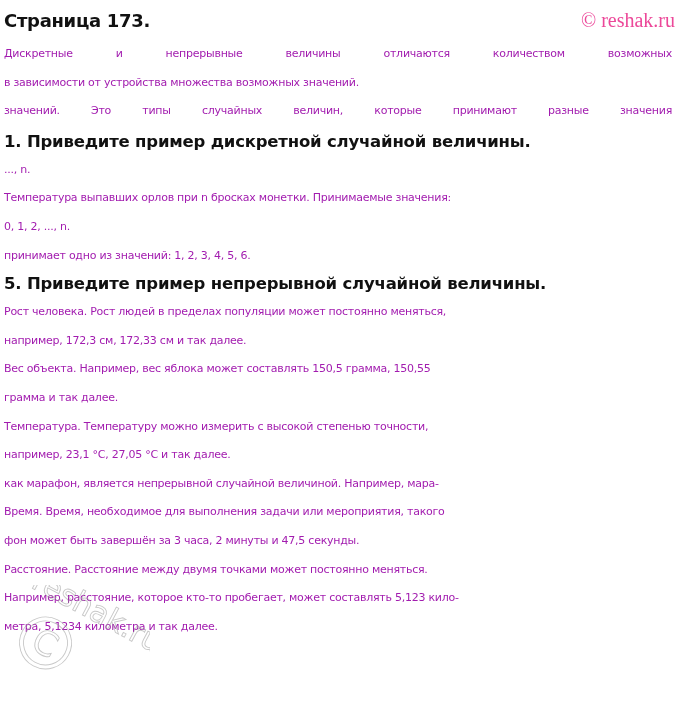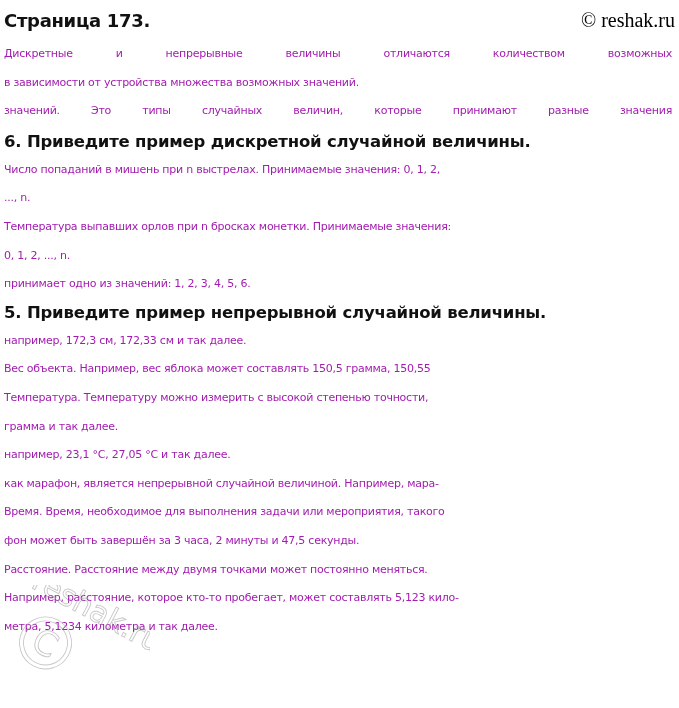--- a/index.html
+++ b/index.html
@@ -1,21 +1,21 @@
 <!DOCTYPE html>
 <html><head>
 <meta charset="utf-8">
 <style>
   html, body { margin: 0; padding: 0; background: #ffffff; }
   body { width: 679px; height: 708px; overflow: hidden; position: relative;
          font-family: "DejaVu Sans", "Liberation Sans", sans-serif; color: #1a1a1a; }
   .page { position: absolute; left: 0; top: 0; width: 679px; height: 708px; margin-top: 10px; }
   .topbar { position: absolute; left: 4px; top: 0; width: 671px; height: 24px; }
   .page-title { position: absolute; left: 0; top: 0px; font-weight: bold; font-size: 18px; color: #111; letter-spacing: -0.3px; }
-  .site-mark { position: absolute; right: 0; top: -1px; font-family: "Liberation Serif", "DejaVu Serif", serif; font-size: 20px; color: #000000; }
+  .site-mark { position: absolute; right: 0; top: -1px; font-family: "Liberation Serif", "DejaVu Serif", serif; font-size: 20px; color: #ec4899; }
   .content { position: absolute; left: 4px; top: 30px; width: 668px; }
   .heading { font-weight: bold; font-size: 16.5px; color: #111; line-height: 24px; margin: 0; padding: 0; letter-spacing: -0.2px; white-space: nowrap; }
   .line { font-size: 11px; line-height: 28.6px; color: #a21caf; margin: 0; white-space: nowrap; letter-spacing: -0.25px; }
   .justify { text-align: justify; text-align-last: justify; white-space: normal; }
   .h1 { margin-top: 0; }
   .h2 { margin-top: 4px; margin-bottom: 2px; }
   .h3 { margin-top: 2px; margin-bottom: 2px; }
   .watermark { position: absolute; left: 0px; top: 575px; width: 150px; height: 120px; pointer-events: none; opacity: 0.55; }
 </style>
 </head>
@@ -27,32 +27,32 @@
     <div class="page-title">Страница 173.</div>
     <div class="site-mark">© reshak.ru</div>
   </div>
 
   <div class="content">
 
     <p class="line justify">Дискретные и непрерывные величины отличаются количеством возможных</p>
     <p class="line">в зависимости от устройства множества возможных значений.</p>
     <p class="line justify">значений. Это типы случайных величин, которые принимают разные значения</p>
 
-    <h2 class="heading h2">6. Приведите пример дискретной случайной величины.</h2>
-    <p class="line">Число попаданий в мишень при n выстрелах. Принимаемые значения: 0, 1, 2,</p>
+    <h2 class="heading h2">1. Приведите пример дискретной случайной величины.</h2>
     <p class="line">..., n.</p>
     <p class="line">Температура выпавших орлов при n бросках монетки. Принимаемые значения:</p>
     <p class="line">0, 1, 2, ..., n.</p>
     <p class="line">принимает одно из значений: 1, 2, 3, 4, 5, 6.</p>
 
     <h2 class="heading h3">5. Приведите пример непрерывной случайной величины.</h2>
+    <p class="line">Рост человека. Рост людей в пределах популяции может постоянно меняться,</p>
     <p class="line">например, 172,3 см, 172,33 см и так далее.</p>
     <p class="line">Вес объекта. Например, вес яблока может составлять 150,5 грамма, 150,55</p>
+    <p class="line">грамма и так далее.</p>
     <p class="line">Температура. Температуру можно измерить с высокой степенью точности,</p>
-    <p class="line">грамма и так далее.</p>
     <p class="line">например, 23,1 °C, 27,05 °C и так далее.</p>
     <p class="line">как марафон, является непрерывной случайной величиной. Например, мара-</p>
     <p class="line">Время. Время, необходимое для выполнения задачи или мероприятия, такого</p>
     <p class="line">фон может быть завершён за 3 часа, 2 минуты и 47,5 секунды.</p>
     <p class="line">Расстояние. Расстояние между двумя точками может постоянно меняться.</p>
     <p class="line">Например, расстояние, которое кто-то пробегает, может составлять 5,123 кило-</p>
     <p class="line">метра, 5,1234 километра и так далее.</p>
   </div>
 
   <svg class="watermark" viewBox="0 0 150 120" xmlns="http://www.w3.org/2000/svg">

